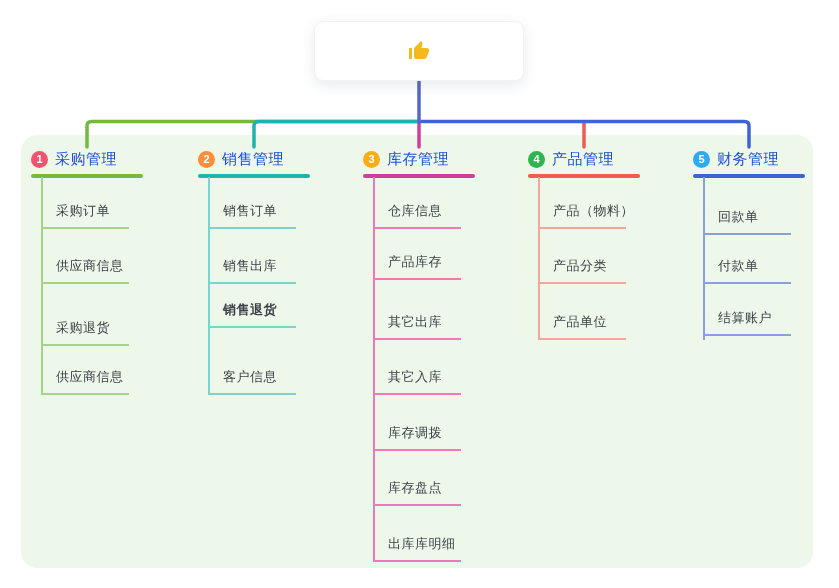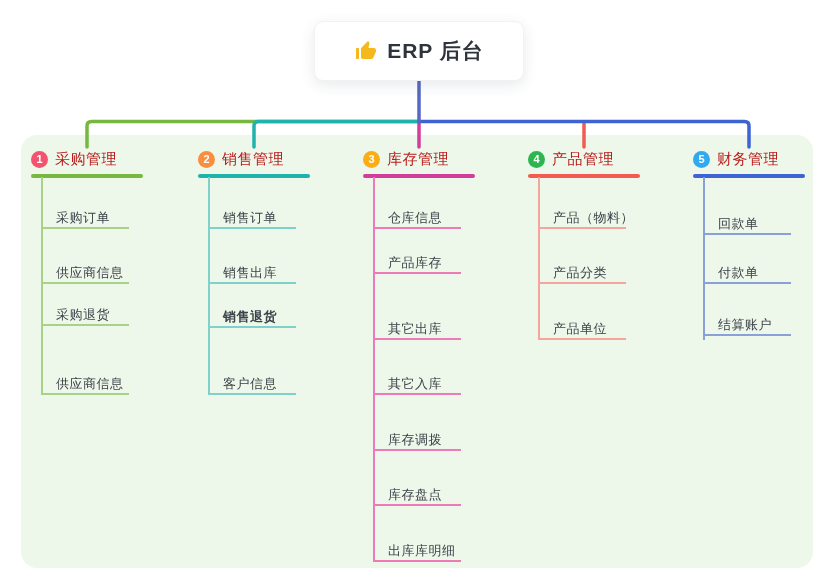--- a/index.html
+++ b/index.html
@@ -20,27 +20,27 @@
     box-shadow:0 4px 14px rgba(60,70,90,.12);
     display:flex; align-items:center; justify-content:center; gap:9px; cursor:pointer; }
   .root-title { font-size:21px; font-weight:700; color:#2f333c; letter-spacing:1px; }
   .thumb-icon { width:24px; height:24px; display:block; }
 
   
   .branch { position:absolute; width:134px; }
   .branch-header { display:flex; align-items:center; gap:7px; height:26px; cursor:pointer; }
   .badge { width:17px; height:17px; border-radius:50%; color:#fff; font-size:11px; font-weight:700;
     display:flex; align-items:center; justify-content:center; flex:0 0 17px; }
-  .branch-label { font-size:15px; font-weight:500; color:#b91c1c; white-space:nowrap; letter-spacing:.5px; }
+  .branch-label { font-size:15px; font-weight:500; color:#1d4ed8; white-space:nowrap; letter-spacing:.5px; }
   .branch-underline { position:absolute; left:0; top:28px; width:112px; height:3.5px; border-radius:2px; }
   .child-rail { position:absolute; left:10px; top:31px; width:2px; }
 
   .child { position:absolute; left:10px; width:88px; height:28px;
     border-bottom:2px solid #ccc; display:flex; align-items:flex-end;
-    padding:0 0 0 15px; cursor:pointer; }
+    padding:0 0 7px 15px; cursor:pointer; }
   .child-label { font-size:13px; color:#3d4149; white-space:nowrap; letter-spacing:.5px; }
 </style>
 </head>
 <body>
 
 <div class="stage">
 
   <div class="map-canvas"></div>
 
   <svg class="connectors" viewBox="0 0 839 588" fill="none" stroke-linecap="round">
@@ -55,37 +55,36 @@
 
     <path d="M419 121.5 H744.5 Q749 121.5 749 126 V147" stroke-width="3.5" style="stroke: rgb(62, 99, 210);"></path>
 
     <path d="M419 81 V122" stroke-width="3.5" style="stroke: rgb(86, 103, 197);"></path>
   </svg>
 
   <div class="root-node">
     <svg class="thumb-icon" viewBox="0 0 24 24">
       <path d="M2 20h2c.55 0 1-.45 1-1v-9c0-.55-.45-1-1-1H2v11zm19.83-7.12c.11-.25.17-.52.17-.8V11c0-1.1-.9-2-2-2h-5.5l.92-4.65c.05-.22.02-.46-.08-.66-.23-.45-.52-.86-.88-1.22L14 2 7.59 8.41C7.21 8.79 7 9.3 7 9.83v7.84C7 18.95 8.05 20 9.34 20h8.11c.7 0 1.36-.37 1.72-.97l2.66-6.15z" style="fill: rgb(245, 185, 28);"></path>
     </svg>
-    <span class="root-title">ERP 后台</span>
   </div>
 
   <div class="branch" style="left:31px; top:146px; height:260px;">
     <div class="branch-header">
       <span class="badge" style="background: rgb(243, 83, 111);">1</span>
       <span class="branch-label">采购管理</span>
     </div>
     <div class="branch-underline" style="background: rgb(118, 184, 64);"></div>
     <div class="child-rail" style="height: 218px; background: rgb(169, 210, 137);"></div>
     <div class="child" style="top: 55px; border-bottom-color: rgb(169, 210, 137);">
       <span class="child-label">采购订单</span>
       </div>
     <div class="child" style="top: 110px; border-bottom-color: rgb(169, 210, 137);">
       <span class="child-label">供应商信息</span>
       </div>
-    <div class="child" style="top: 152px; border-bottom-color: rgb(169, 210, 137);">
+    <div class="child" style="top: 172px; border-bottom-color: rgb(169, 210, 137);">
       <span class="child-label">采购退货</span>
       </div>
     <div class="child" style="top: 221px; border-bottom-color: rgb(169, 210, 137); text-align: center;">
       <span class="child-label">供应商信息</span>
       </div>
   </div>
 
   <div class="branch" style="left:198px; top:146px; height:260px;">
     <div class="branch-header">
       <span class="badge" style="background: rgb(249, 142, 61);">2</span>
@@ -110,21 +109,21 @@
   <div class="branch" style="left:363px; top:146px; height:425px;">
     <div class="branch-header">
       <span class="badge" style="background: rgb(251, 173, 21);">3</span>
       <span class="branch-label">库存管理</span>
     </div>
     <div class="branch-underline" style="background: rgb(210, 60, 155);"></div>
     <div class="child-rail" style="height: 385px; background: rgb(239, 121, 185);"></div>
     <div class="child" style="top: 55px; border-bottom-color: rgb(239, 121, 185);">
       <span class="child-label">仓库信息</span>
       </div>
-    <div class="child" style="top: 100px; border-bottom-color: rgb(239, 121, 185); text-align: center;">
+    <div class="child" style="top: 106px; border-bottom-color: rgb(239, 121, 185); text-align: center;">
       <span class="child-label">产品库存</span>
       </div>
     <div class="child" style="top: 166px; border-bottom-color: rgb(239, 121, 185);">
       <span class="child-label">其它出库</span>
       </div>
     <div class="child" style="top: 221px; border-bottom-color: rgb(239, 121, 185);">
       <span class="child-label">其它入库</span>
       </div>
     <div class="child" style="top: 277px; border-bottom-color: rgb(239, 121, 185);">
       <span class="child-label">库存调拨</span>

